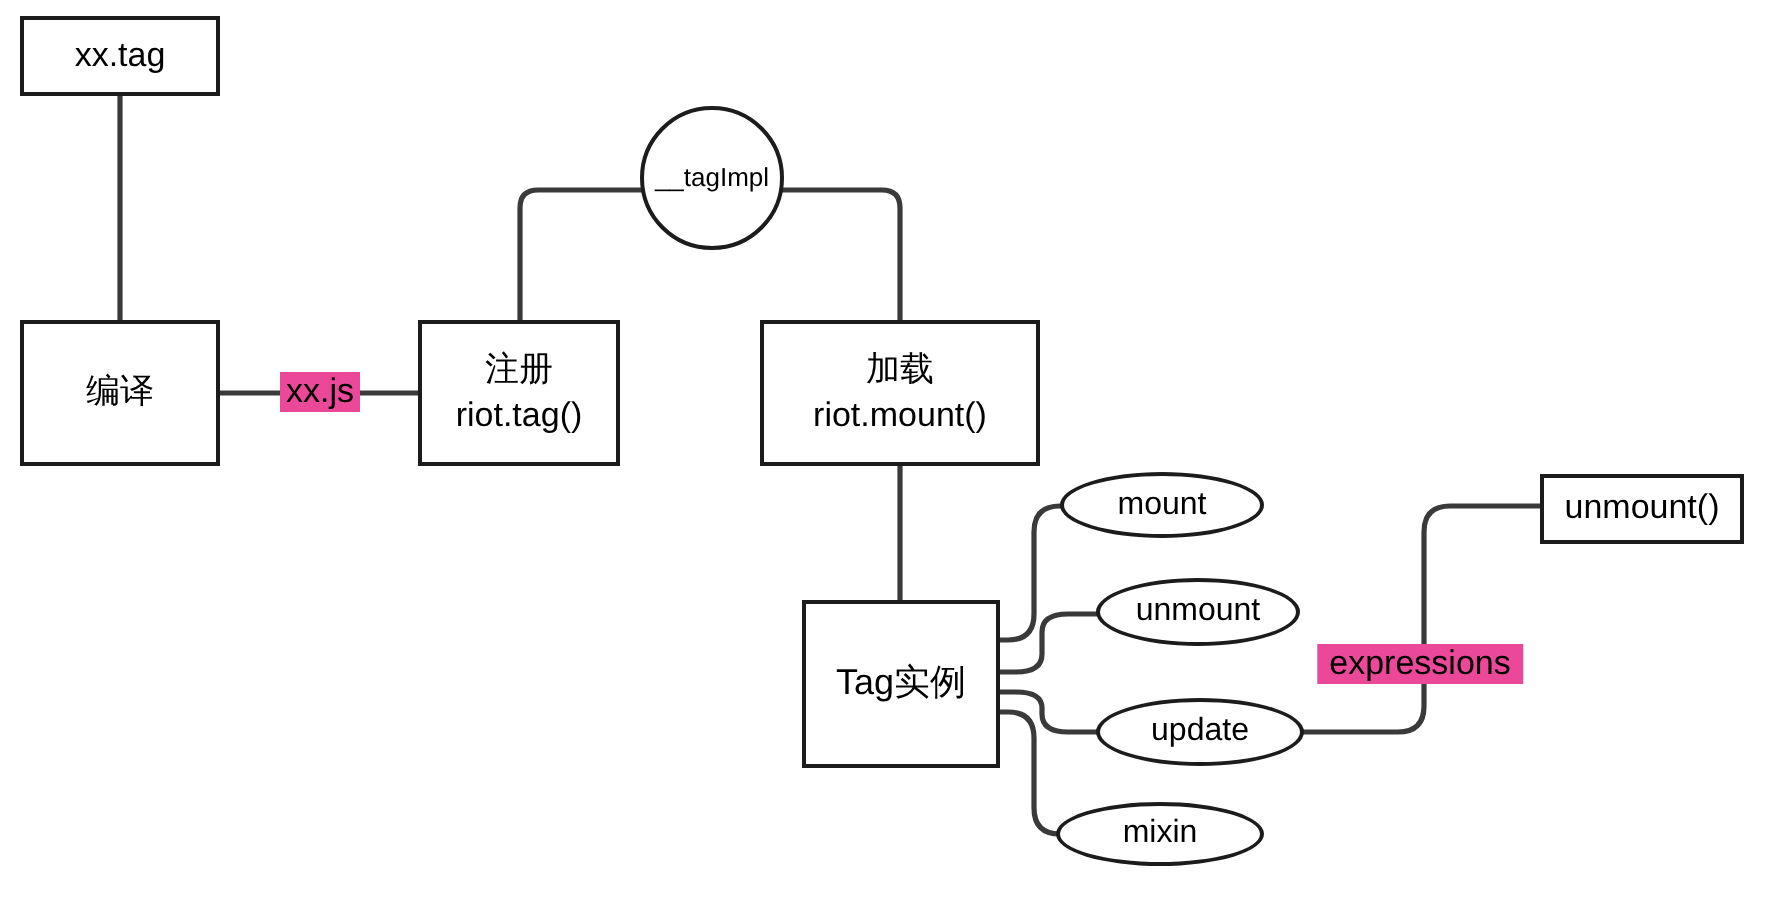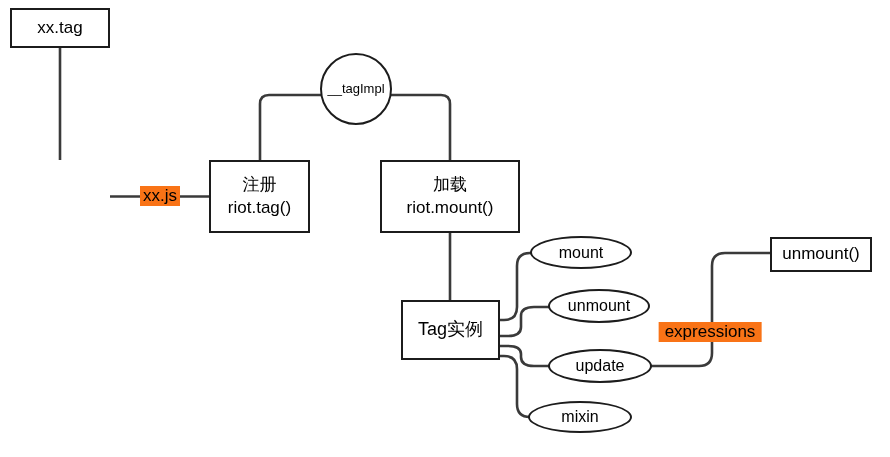--- a/index.html
+++ b/index.html
@@ -45,21 +45,21 @@
     font-size: 16px;
     border-width: 2px;
   }
   .circle {
     border-radius: 50%;
     font-size: 13px;
   }
   .edge-label {
     position: absolute;
     transform: translate(-50%, -50%);
-    background: #f97316;
+    background: #ec4899;
     color: #000000;
     font-size: 17px;
     padding: 0 3px;
     white-space: nowrap;
     text-align: right;
   }
 </style>
 </head>
 <body>
 
@@ -75,36 +75,39 @@
     <path class="edge" d="M499 336 L508 336 Q521 336 521 327 L521 316 Q521 307 534 307 L549 307"></path>
     <path class="edge" d="M499 346 L508 346 Q521 346 521 354 L521 357 Q521 366 534 366 L549 366"></path>
     <path class="edge" d="M499 356 L504 356 Q517 356 517 369 L517 404 Q517 417 530 417 L529 417"></path>
     <path class="edge" d="M651 366 L699 366 Q712 366 712 353 L712 266 Q712 253 725 253 L770 253"></path>
   </svg>
 
   <div class="node" style="left:10px; top:8px; width:100px; height:40px;">
     <span>xx.tag</span>
   </div>
 
+  <div class="node" style="left:10px; top:160px; width:100px; height:73px;">
+    <span>编译</span>
+  </div>
 
   <div class="node" style="left:209px; top:160px; width:101px; height:73px;">
     <span>注册</span>
     <span>riot.tag()</span>
   </div>
 
   <div class="node circle" style="left:320px; top:53px; width:72px; height:72px;">
     <span>__tagImpl</span>
   </div>
 
   <div class="node" style="left:380px; top:160px; width:140px; height:73px;">
     <span>加载</span>
     <span>riot.mount()</span>
   </div>
 
-  <div class="node" style="left:401px; top:300px; width:99px; height:60px; font-size:18px;">
+  <div class="node" style="left:401px; top:300px; width:99px; height:84px; font-size:18px;">
     <span>Tag实例</span>
   </div>
 
   <div class="node ellipse" style="left:530px; top:236px; width:102px; height:33px;">
     <span>mount</span>
   </div>
 
   <div class="node ellipse" style="left:548px; top:289px; width:102px; height:34px;">
     <span>unmount</span>
   </div>

